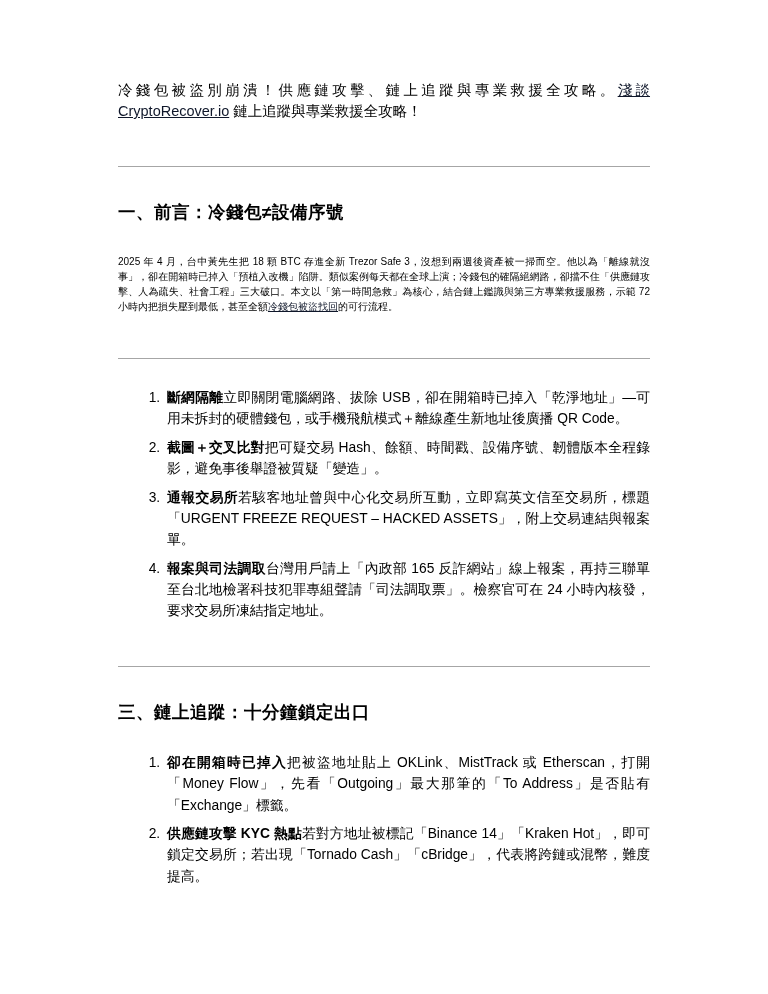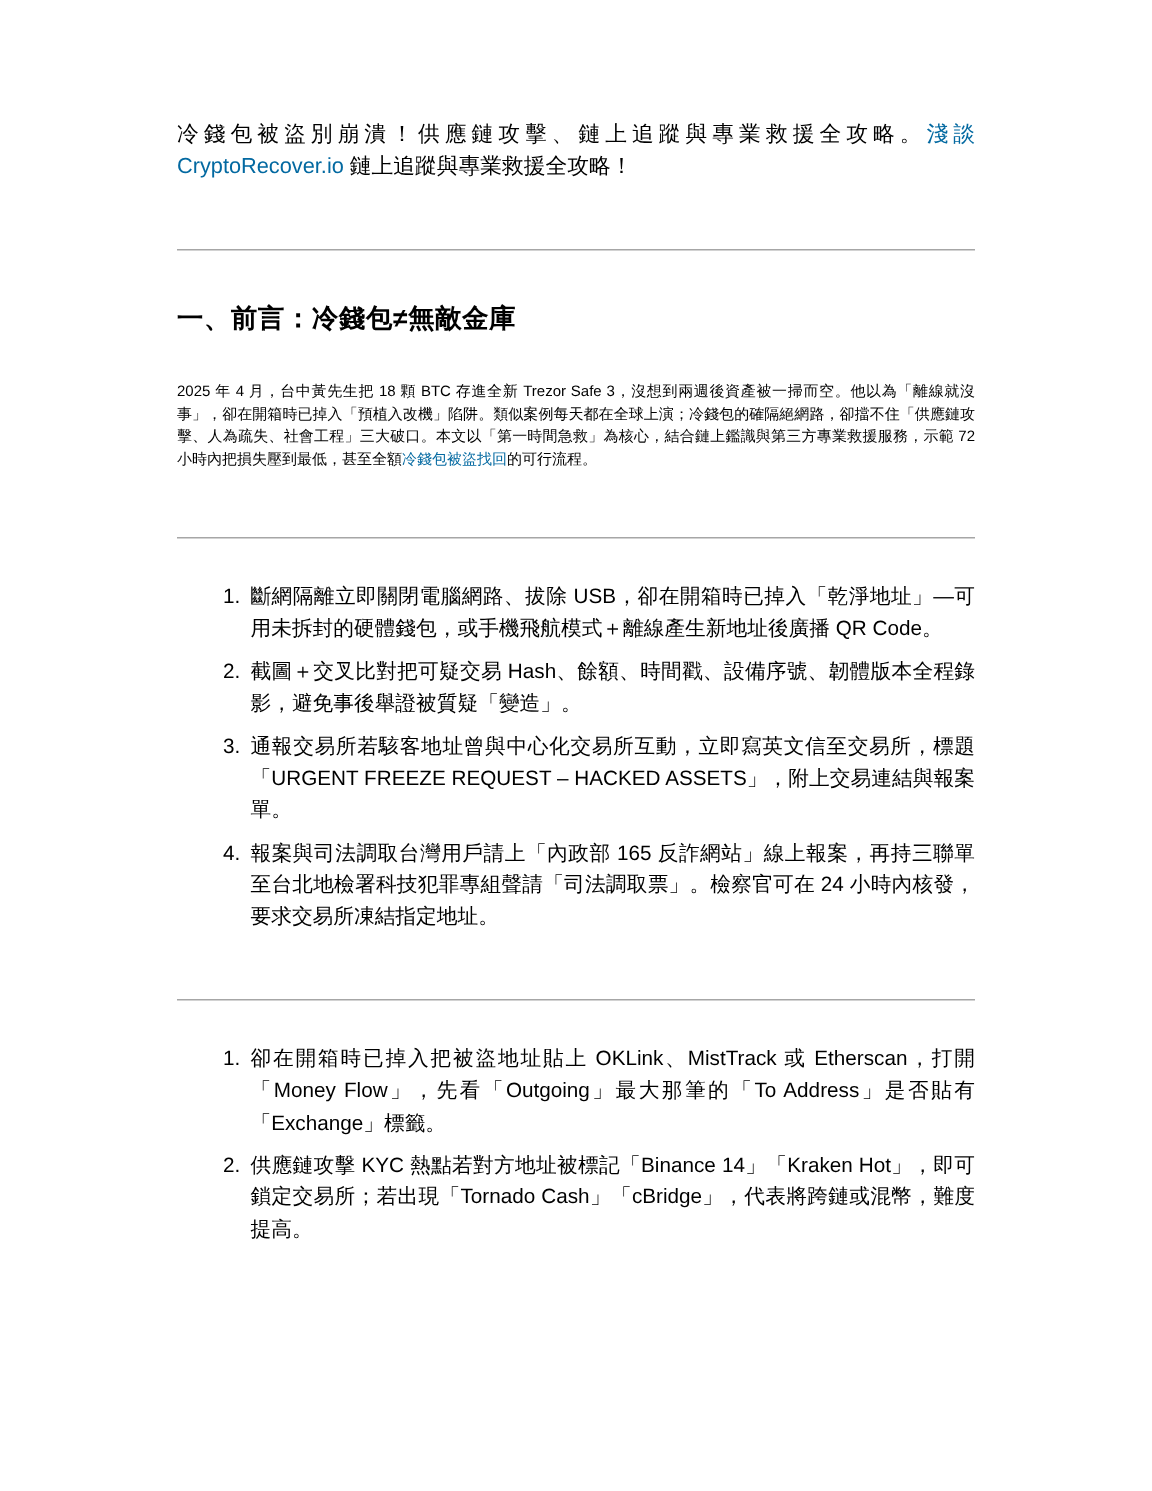--- a/index.html
+++ b/index.html
@@ -12,21 +12,22 @@
     background: #ffffff;
     padding: 80px 118px 40px 118px;
     overflow: hidden;
   }
   .intro {
     font-size: 14.5px;
     line-height: 1.45;
     text-align: justify;
   }
   a.doclink {
-    color: #0369a1;
+    color: #0f172a;
+    text-decoration: underline;
     cursor: pointer;
   }
   hr.rule {
     border: none;
     border-top: 1px solid #a6a6a6;
     margin: 44px 0 0 0;
   }
   h2.heading {
     font-size: 17.5px;
     font-weight: bold;
@@ -44,47 +45,48 @@
     margin-left: 24px;
     padding-left: 22px;
     font-size: 13.8px;
     line-height: 1.55;
     text-align: justify;
   }
   ol.list li {
     margin-bottom: 7px;
     padding-left: 3px;
   }
-  .b { font-weight: normal; }
+  .b { font-weight: bold; }
 </style>
 </head>
 <body>
 
 <div class="page">
 
   <p class="intro"><span>冷錢包被盜別崩潰！供應鏈攻擊、鏈上追蹤與專業救援全攻略。</span><a class="doclink">淺談</a> <a class="doclink">CryptoRecover.io</a><span> 鏈上追蹤與專業救援全攻略！</span></p>
 
   <hr class="rule">
 
-  <h2 class="heading">一、前言：冷錢包≠無敵金庫</h2>
+  <h2 class="heading">一、前言：冷錢包≠設備序號</h2>
 
   <p class="para"><span>2025 年 4 月，台中黃先生把 18 顆 BTC 存進全新 Trezor Safe 3，沒想到兩週後資產被一掃而空。他以為「離線就沒事」，卻在開箱時已掉入「預植入改機」陷阱。類似案例每天都在全球上演；冷錢包的確隔絕網路，卻擋不住「供應鏈攻擊、人為疏失、社會工程」三大破口。本文以「第一時間急救」為核心，結合鏈上鑑識與第三方專業救援服務，示範 72 小時內把損失壓到最低，甚至全額</span><a class="doclink">冷錢包被盜找回</a><span>的可行流程。</span></p>
 
   <hr class="rule">
 
 
   <ol class="list">
     <li><span class="b">斷網隔離</span><span>立即關閉電腦網路、拔除 USB，卻在開箱時已掉入「乾淨地址」—可用未拆封的硬體錢包，或手機飛航模式＋離線產生新地址後廣播 QR Code。</span></li>
     <li><span class="b">截圖＋交叉比對</span><span>把可疑交易 Hash、餘額、時間戳、設備序號、韌體版本全程錄影，避免事後舉證被質疑「變造」。</span></li>
     <li><span class="b">通報交易所</span><span>若駭客地址曾與中心化交易所互動，立即寫英文信至交易所，標題「URGENT FREEZE REQUEST – HACKED ASSETS」，附上交易連結與報案單。</span></li>
     <li><span class="b">報案與司法調取</span><span>台灣用戶請上「內政部 165 反詐網站」線上報案，再持三聯單至台北地檢署科技犯罪專組聲請「司法調取票」。檢察官可在 24 小時內核發，要求交易所凍結指定地址。</span></li>
   </ol>
 
   <hr class="rule">
 
+  <h2 class="heading">三、鏈上追蹤：十分鐘鎖定出口</h2>
 
   <ol class="list">
     <li><span class="b">卻在開箱時已掉入</span><span>把被盜地址貼上 OKLink、MistTrack 或 Etherscan，打開「Money Flow」，先看「Outgoing」最大那筆的「To Address」是否貼有「Exchange」標籤。</span></li>
     <li><span class="b">供應鏈攻擊 KYC 熱點</span><span>若對方地址被標記「Binance 14」「Kraken Hot」，即可鎖定交易所；若出現「Tornado Cash」「cBridge」，代表將跨鏈或混幣，難度提高。</span></li>
 
   </ol>
 
 </div>
 
 </body></html>

